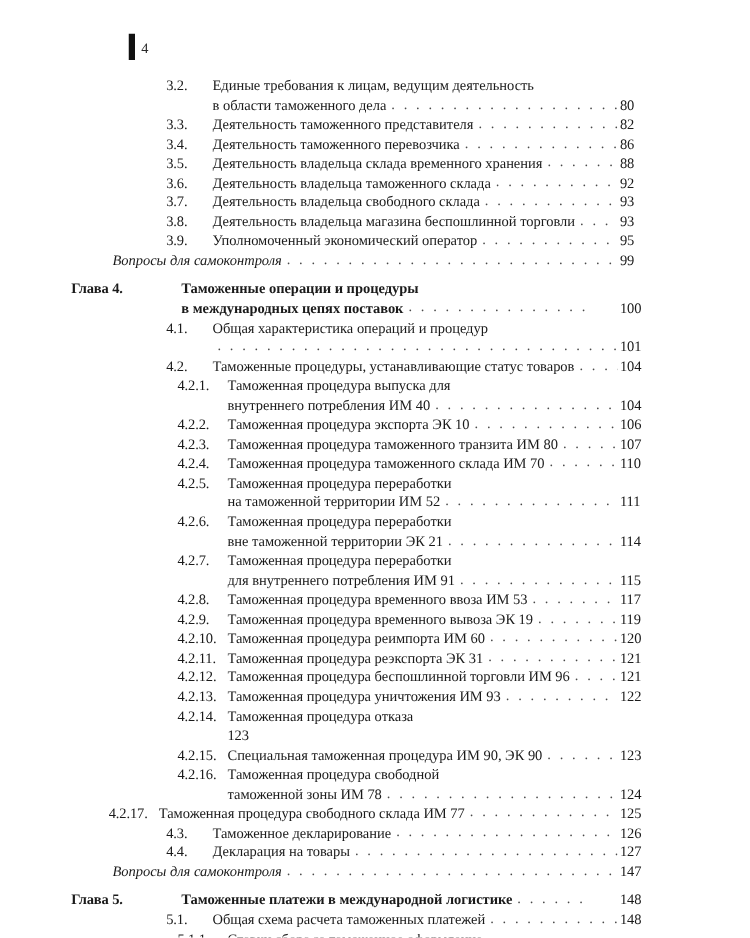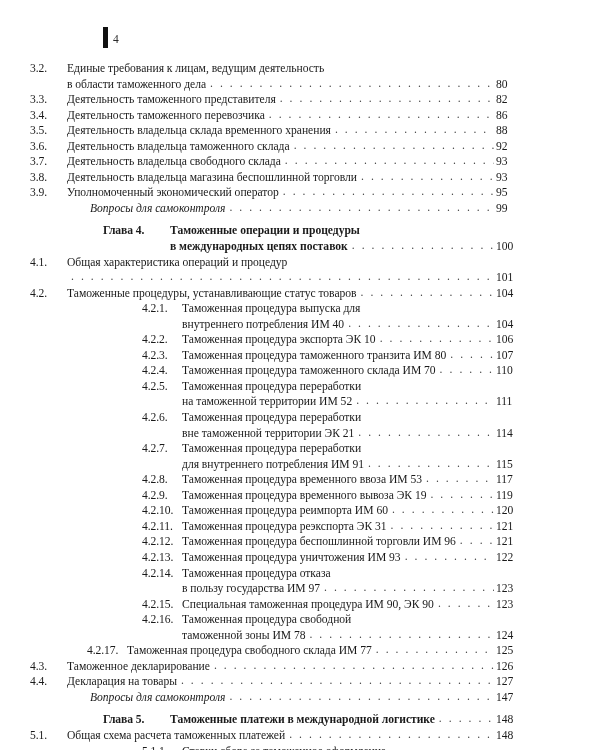--- a/index.html
+++ b/index.html
@@ -105,25 +105,25 @@
     font-size: 11.6px;
     letter-spacing: -0.1px;
   }
   .pg.empty { visibility: hidden; }
 
   
   .row.cont .num { visibility: hidden; }
 
   
   
-  .lvl-chapter { padding-left: 103px; }
+  .lvl-chapter { padding-left: 57px; gap: 21px; }
   .lvl-chapter .num { width: 67px; }
 
   
-  .lvl-2 { }
+  .lvl-2 { padding-left: 103px; }
   .lvl-2 .num { width: 67px; padding-left: 30px; box-sizing: border-box; }
 
   
   .lvl-3 { padding-left: 103px; }
   .lvl-3 .num { width: 79px; padding-left: 39px; box-sizing: border-box; }
 
   
   .lvl-3w { padding-left: 42px; }
   .lvl-3w .num { width: 85px; padding-left: 45px; box-sizing: border-box; }
 
@@ -409,24 +409,20 @@
       <div class="row lvl-3">
         <span class="num">4.2.14.</span>
         <span class="body">
           <span class="label">Таможенная процедура отказа</span>
           <span class="leader blank"></span>
         </span>
         <span class="pg empty">123</span>
       </div>
       <div class="row lvl-3 cont">
         <span class="num">4.2.14.</span>
-        <span class="body">
-          <span class="label">в пользу государства ИМ 97</span>
-          <span class="leader"></span>
-        </span>
         <span class="pg">123</span>
       </div>
       <div class="row lvl-3">
         <span class="num">4.2.15.</span>
         <span class="body">
           <span class="label">Специальная таможенная процедура ИМ 90, ЭК 90</span>
           <span class="leader"></span>
         </span>
         <span class="pg">123</span>
       </div>

